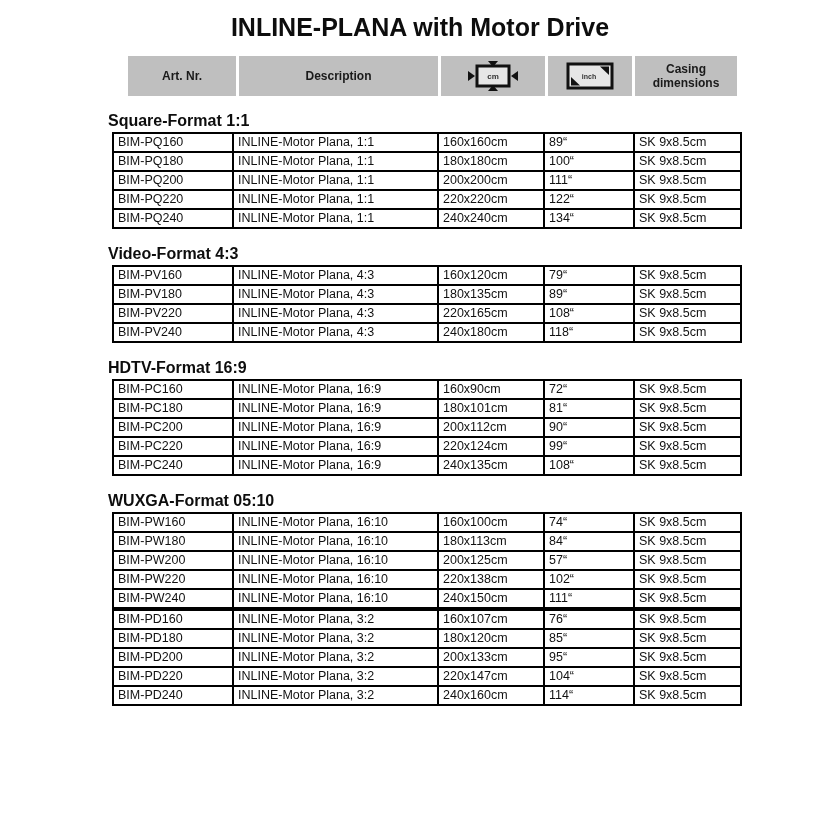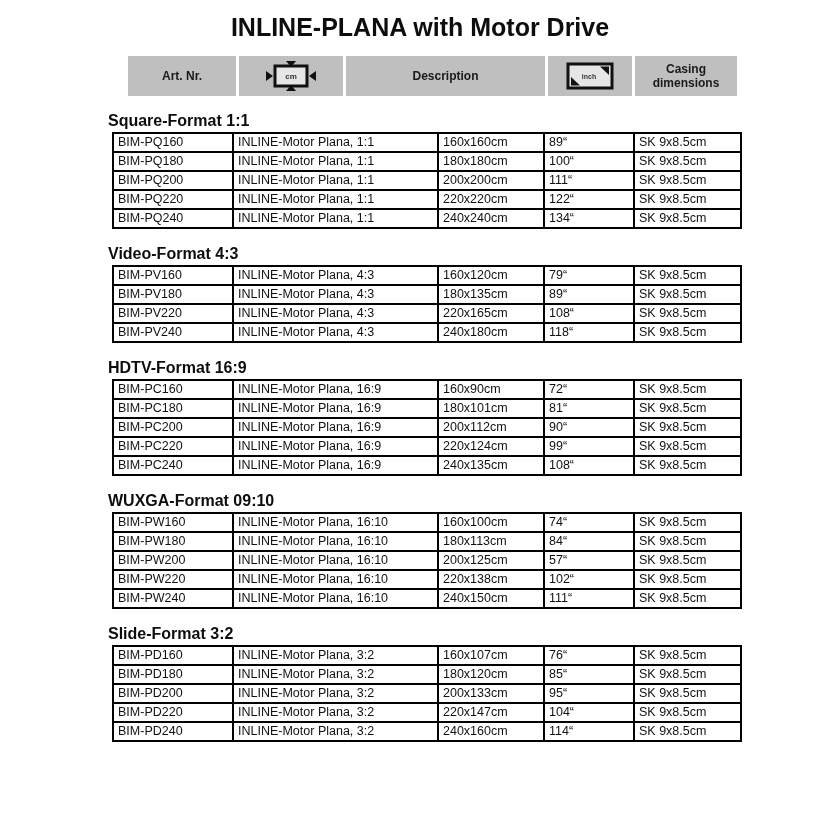--- a/index.html
+++ b/index.html
@@ -80,31 +80,31 @@
 </style>
 </head>
 <body>
 
 <div class="page">
 
   <div class="doc-title">INLINE-PLANA with Motor Drive</div>
 
   <div class="header-row">
     <div class="header-cell hc-art">Art. Nr.</div>
+    <div class="header-cell hc-desc">Description</div>
     <div class="header-cell hc-cm">
       <svg class="icon-svg" width="64" height="32" viewBox="0 0 64 32">
         <rect x="16" y="6" width="32" height="20" fill="#e6e6e6" stroke="#111111" stroke-width="3"></rect>
         <polygon points="27,1 37,1 32,7" fill="#111111"></polygon>
         <polygon points="27,31 37,31 32,25" fill="#111111"></polygon>
         <polygon points="7,11 7,21 14,16" fill="#111111"></polygon>
         <polygon points="57,11 57,21 50,16" fill="#111111"></polygon>
         <text x="32" y="19" text-anchor="middle" font-size="8" font-family="Liberation Sans, sans-serif" fill="#333333">cm</text>
       </svg>
     </div>
-    <div class="header-cell hc-desc">Description</div>
     <div class="header-cell hc-inch">
       <svg class="icon-svg" width="64" height="32" viewBox="0 0 64 32">
         <rect x="10" y="4" width="44" height="24" fill="#e6e6e6" stroke="#111111" stroke-width="3"></rect>
         <polygon points="51,6.5 51,15 42,6.5" fill="#111111"></polygon>
         <polygon points="13,25.5 13,17 22,25.5" fill="#111111"></polygon>
         <text x="31" y="18.5" text-anchor="middle" font-size="7" font-family="Liberation Sans, sans-serif" fill="#333333">inch</text>
       </svg>
     </div>
     <div class="header-cell hc-casing">Casing dimensions</div>
   </div>
@@ -226,21 +226,21 @@
               <td class="c1">INLINE-Motor Plana, 16:9</td>
               <td class="c2">240x135cm</td>
               <td class="c3">108“</td>
               <td class="c4">SK 9x8.5cm</td>
             </tr>
           </tbody>
     </table>
   </div>
 
   <div class="section">
-    <h2>WUXGA-Format 09:10</h2>
+    <h2>WUXGA-Format 05:10</h2>
     <table>
       <tbody>
             <tr>
               <td class="c0">BIM-PW160</td>
               <td class="c1">INLINE-Motor Plana, 16:10</td>
               <td class="c2">160x100cm</td>
               <td class="c3">74“</td>
               <td class="c4">SK 9x8.5cm</td>
             </tr>
             <tr>
@@ -269,21 +269,20 @@
               <td class="c1">INLINE-Motor Plana, 16:10</td>
               <td class="c2">240x150cm</td>
               <td class="c3">111“</td>
               <td class="c4">SK 9x8.5cm</td>
             </tr>
           </tbody>
     </table>
   </div>
 
   <div class="section">
-    <h2>Slide-Format 3:2</h2>
     <table>
       <tbody>
             <tr>
               <td class="c0">BIM-PD160</td>
               <td class="c1">INLINE-Motor Plana, 3:2</td>
               <td class="c2">160x107cm</td>
               <td class="c3">76“</td>
               <td class="c4">SK 9x8.5cm</td>
             </tr>
             <tr>

